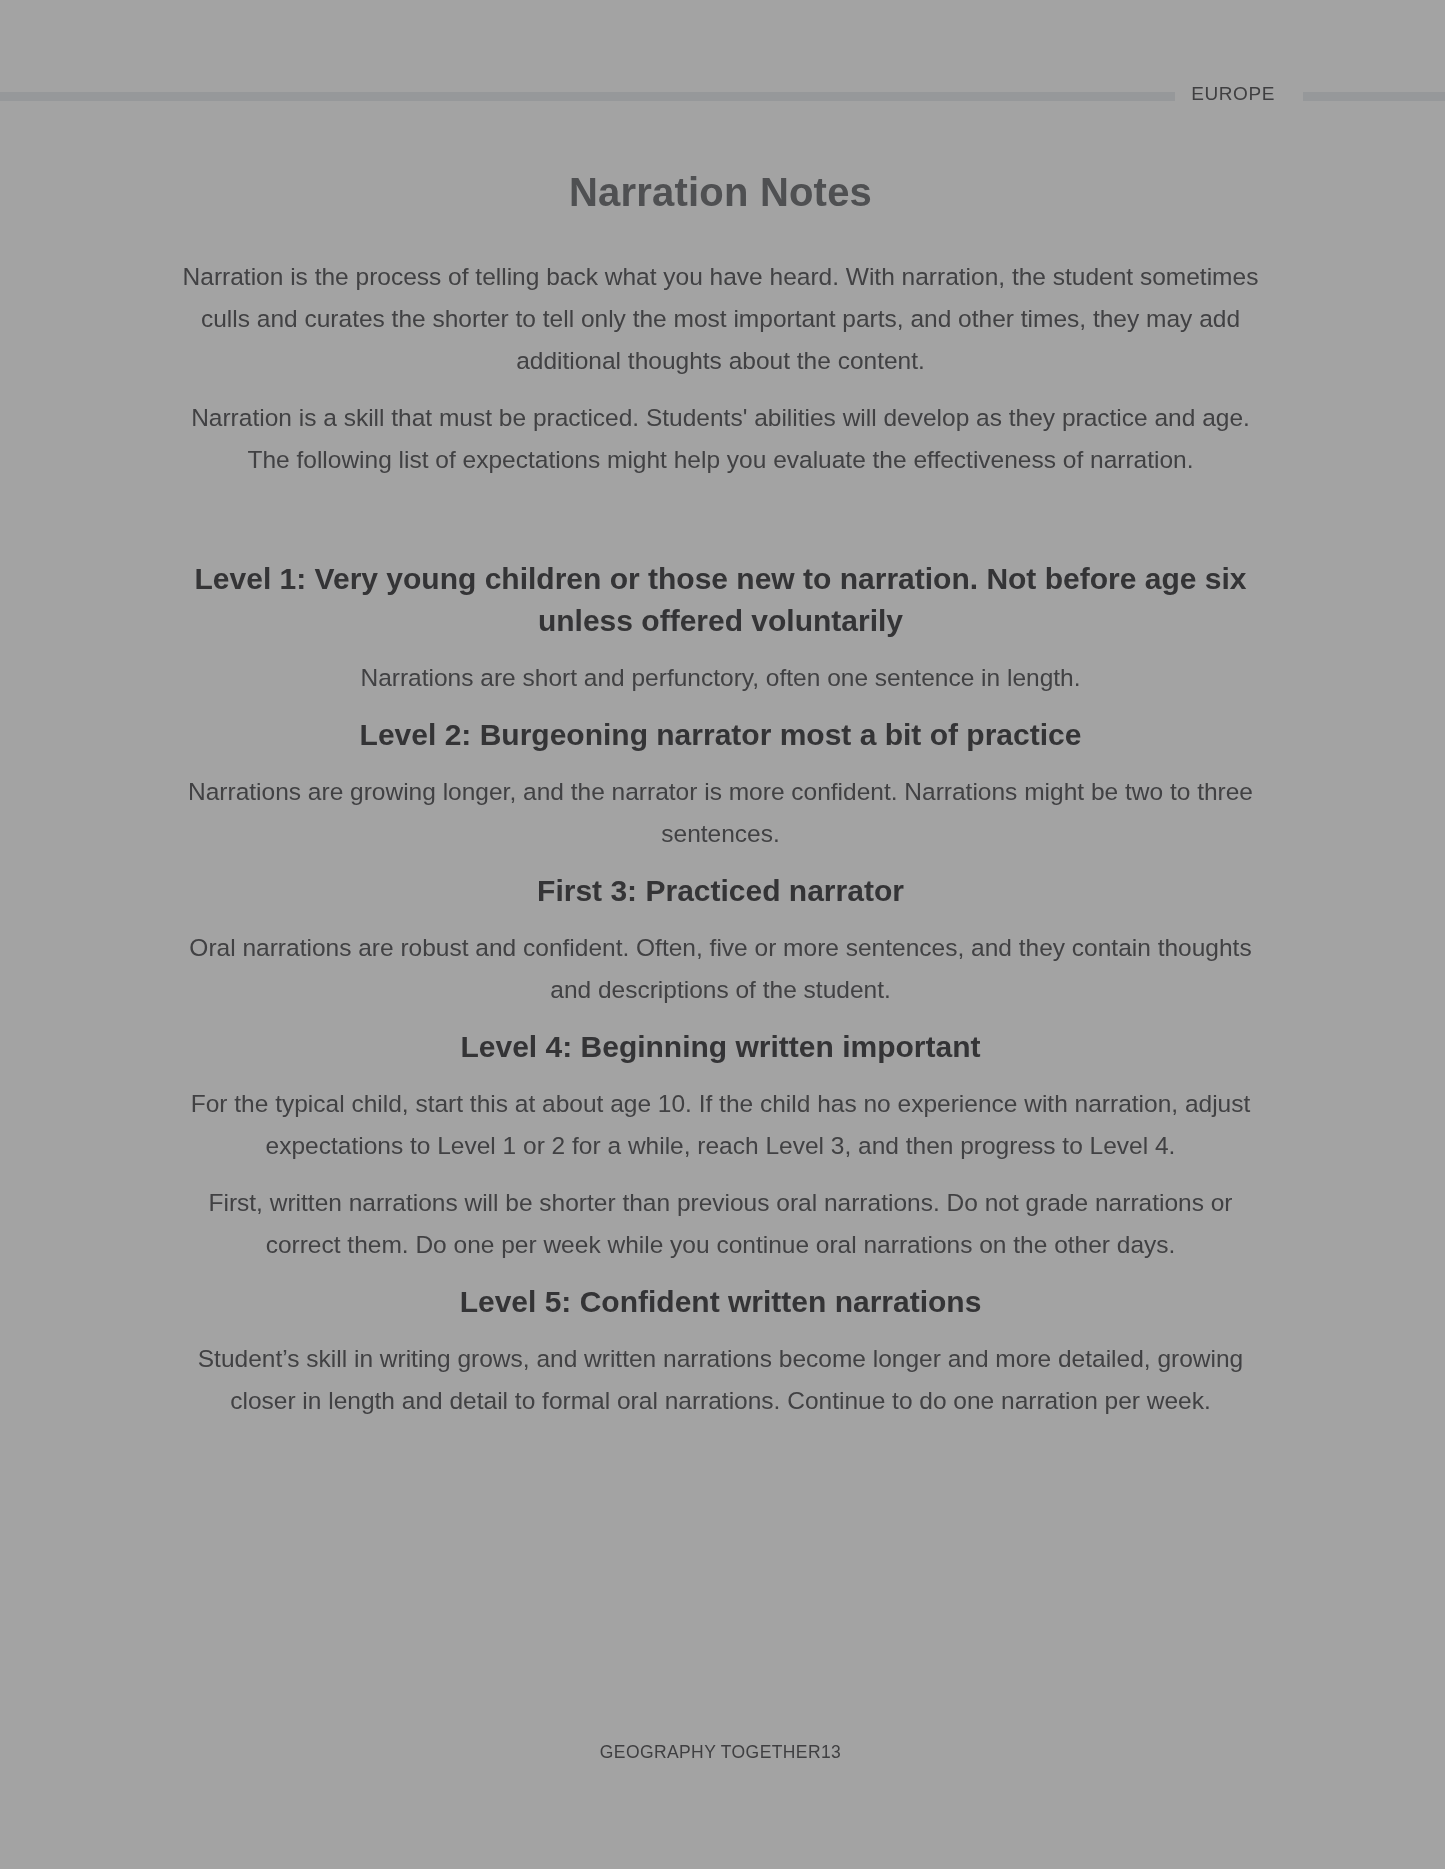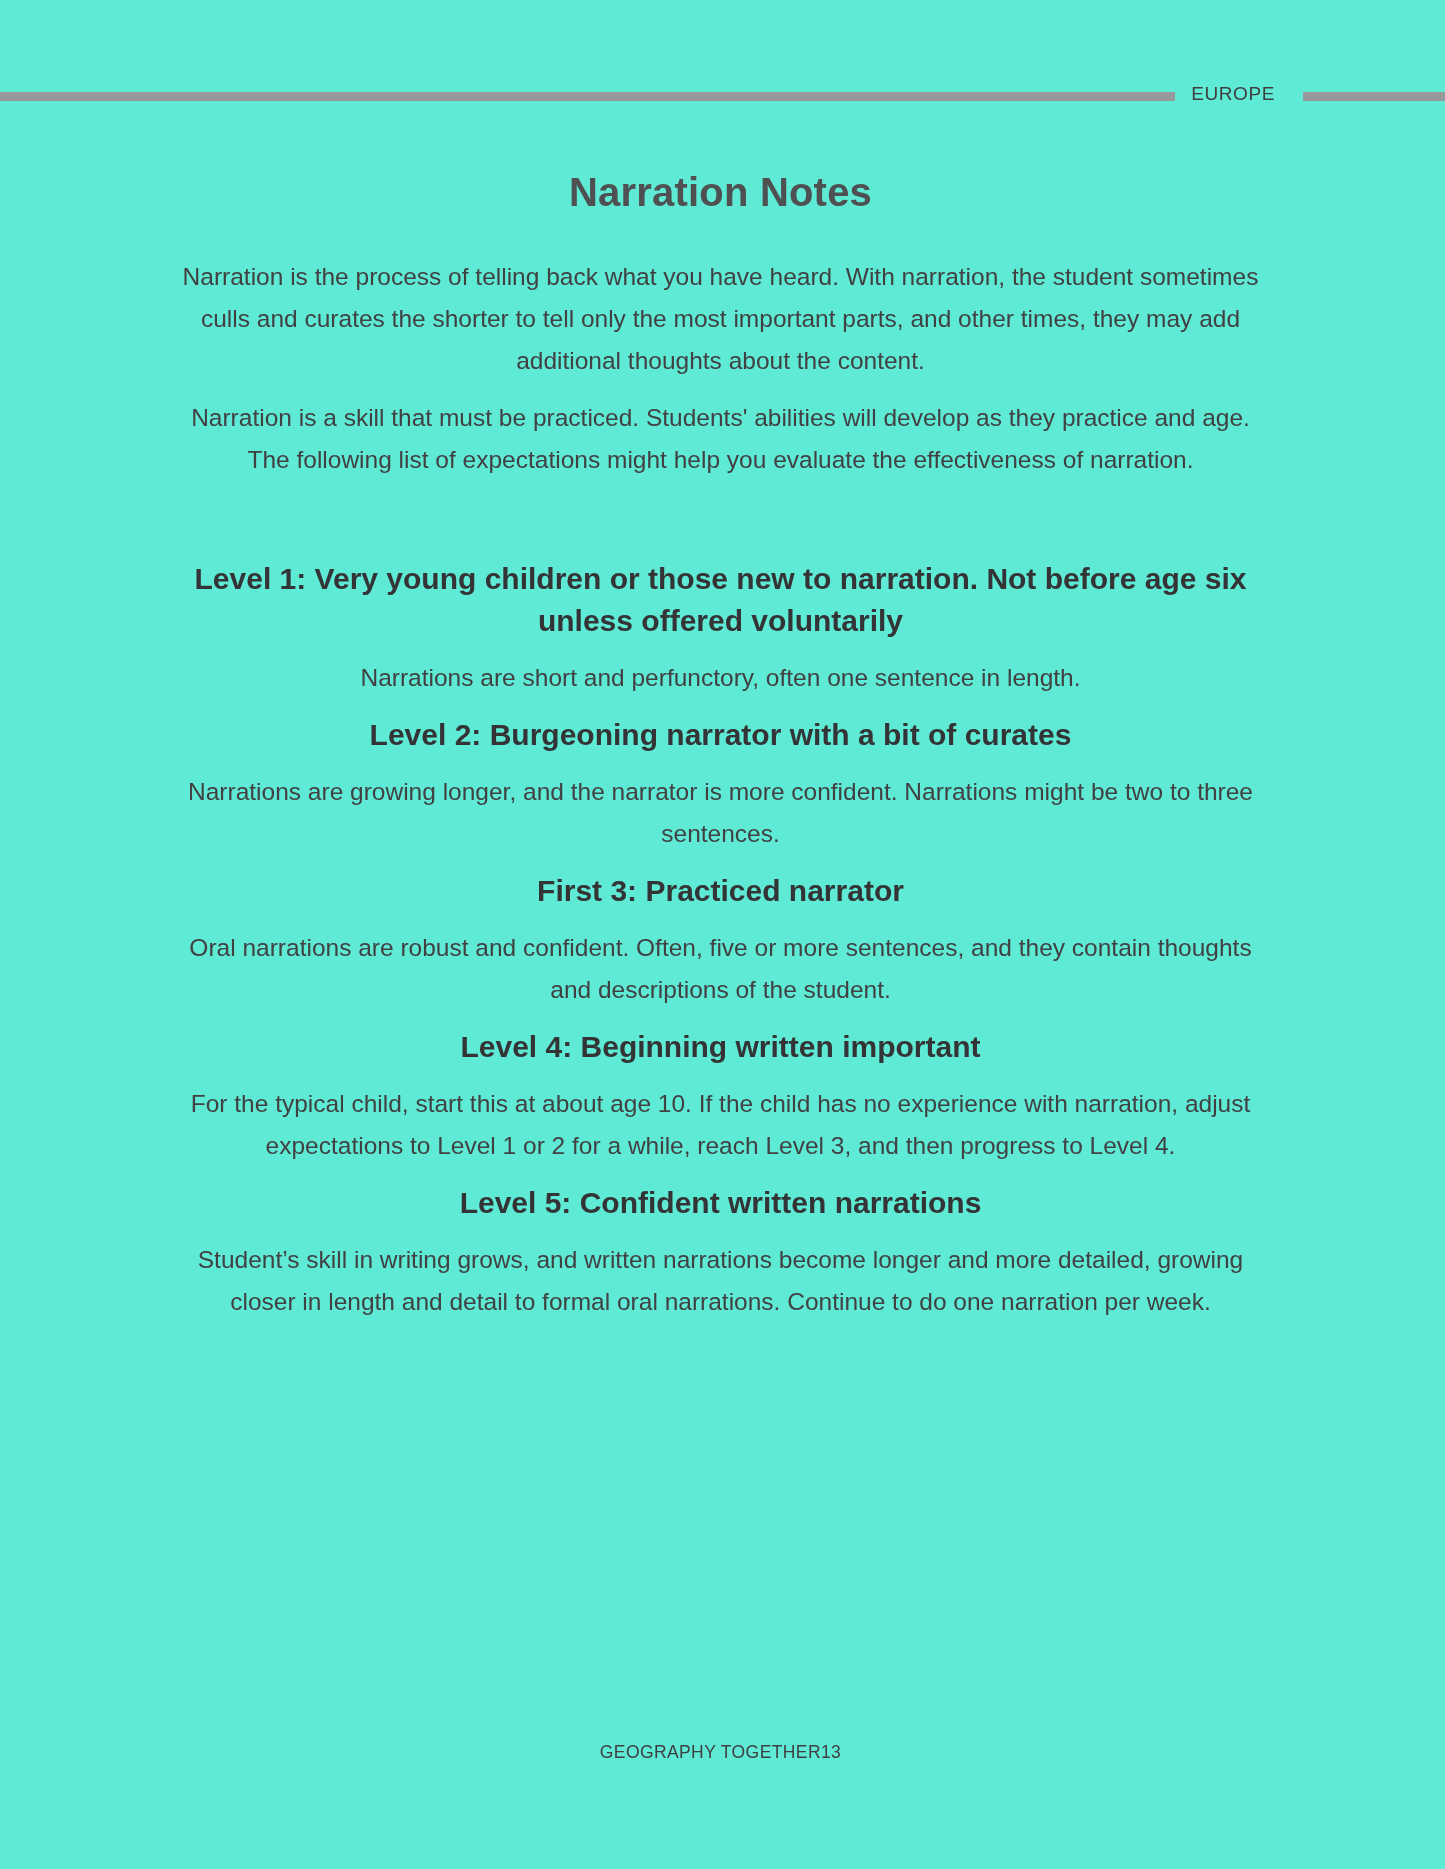--- a/index.html
+++ b/index.html
@@ -1,21 +1,21 @@
 <!DOCTYPE html>
 <html><head>
 <meta charset="utf-8">
 <title>Narration Notes</title>
 <style>
   html, body { margin: 0; padding: 0; background: #ffffff; }
   .page {
     position: relative;
     width: 1445px;
     height: 1869px;
-    background: #5eead4;
+    background: #a3a3a3;
     font-family: "Liberation Sans", sans-serif;
     color: #414143;
     overflow: hidden;
   }
   
   .rule {
     position: absolute;
     top: 92px;
     height: 9px;
     background: #96989a;
@@ -90,28 +90,29 @@
 
     <h1 class="page-title">Narration Notes</h1>
 
     <p class="body">Narration is the process of telling back what you have heard. With narration, the student sometimes culls and curates the shorter to tell only the most important parts, and other times, they may add additional thoughts about the content.</p>
 
     <p class="body">Narration is a skill that must be practiced. Students' abilities will develop as they practice and age. The following list of expectations might help you evaluate the effectiveness of narration.</p>
 
     <h3 class="level first">Level 1: Very young children or those new to narration. Not before age six unless offered voluntarily</h3>
     <p class="body">Narrations are short and perfunctory, often one sentence in length.</p>
 
-    <h3 class="level">Level 2: Burgeoning narrator with a bit of curates</h3>
+    <h3 class="level">Level 2: Burgeoning narrator most a bit of practice</h3>
     <p class="body">Narrations are growing longer, and the narrator is more confident. Narrations might be two to three sentences.</p>
 
     <h3 class="level">First 3: Practiced narrator</h3>
     <p class="body">Oral narrations are robust and confident. Often, five or more sentences, and they contain thoughts and descriptions of the student.</p>
 
     <h3 class="level">Level 4: Beginning written important</h3>
     <p class="body">For the typical child, start this at about age 10. If the child has no experience with narration, adjust expectations to Level 1 or 2 for a while, reach Level 3, and then progress to Level 4.</p>
+    <p class="body">First, written narrations will be shorter than previous oral narrations. Do not grade narrations or correct them. Do one per week while you continue oral narrations on the other days.</p>
 
     <h3 class="level">Level 5: Confident written narrations</h3>
     <p class="body">Student’s skill in writing grows, and written narrations become longer and more detailed, growing closer in length and detail to formal oral narrations. Continue to do one narration per week.</p>
 
   </div>
 
   <div class="footer">
     <span>GEOGRAPHY TOGETHER</span>
     <span>13</span>
   </div>

